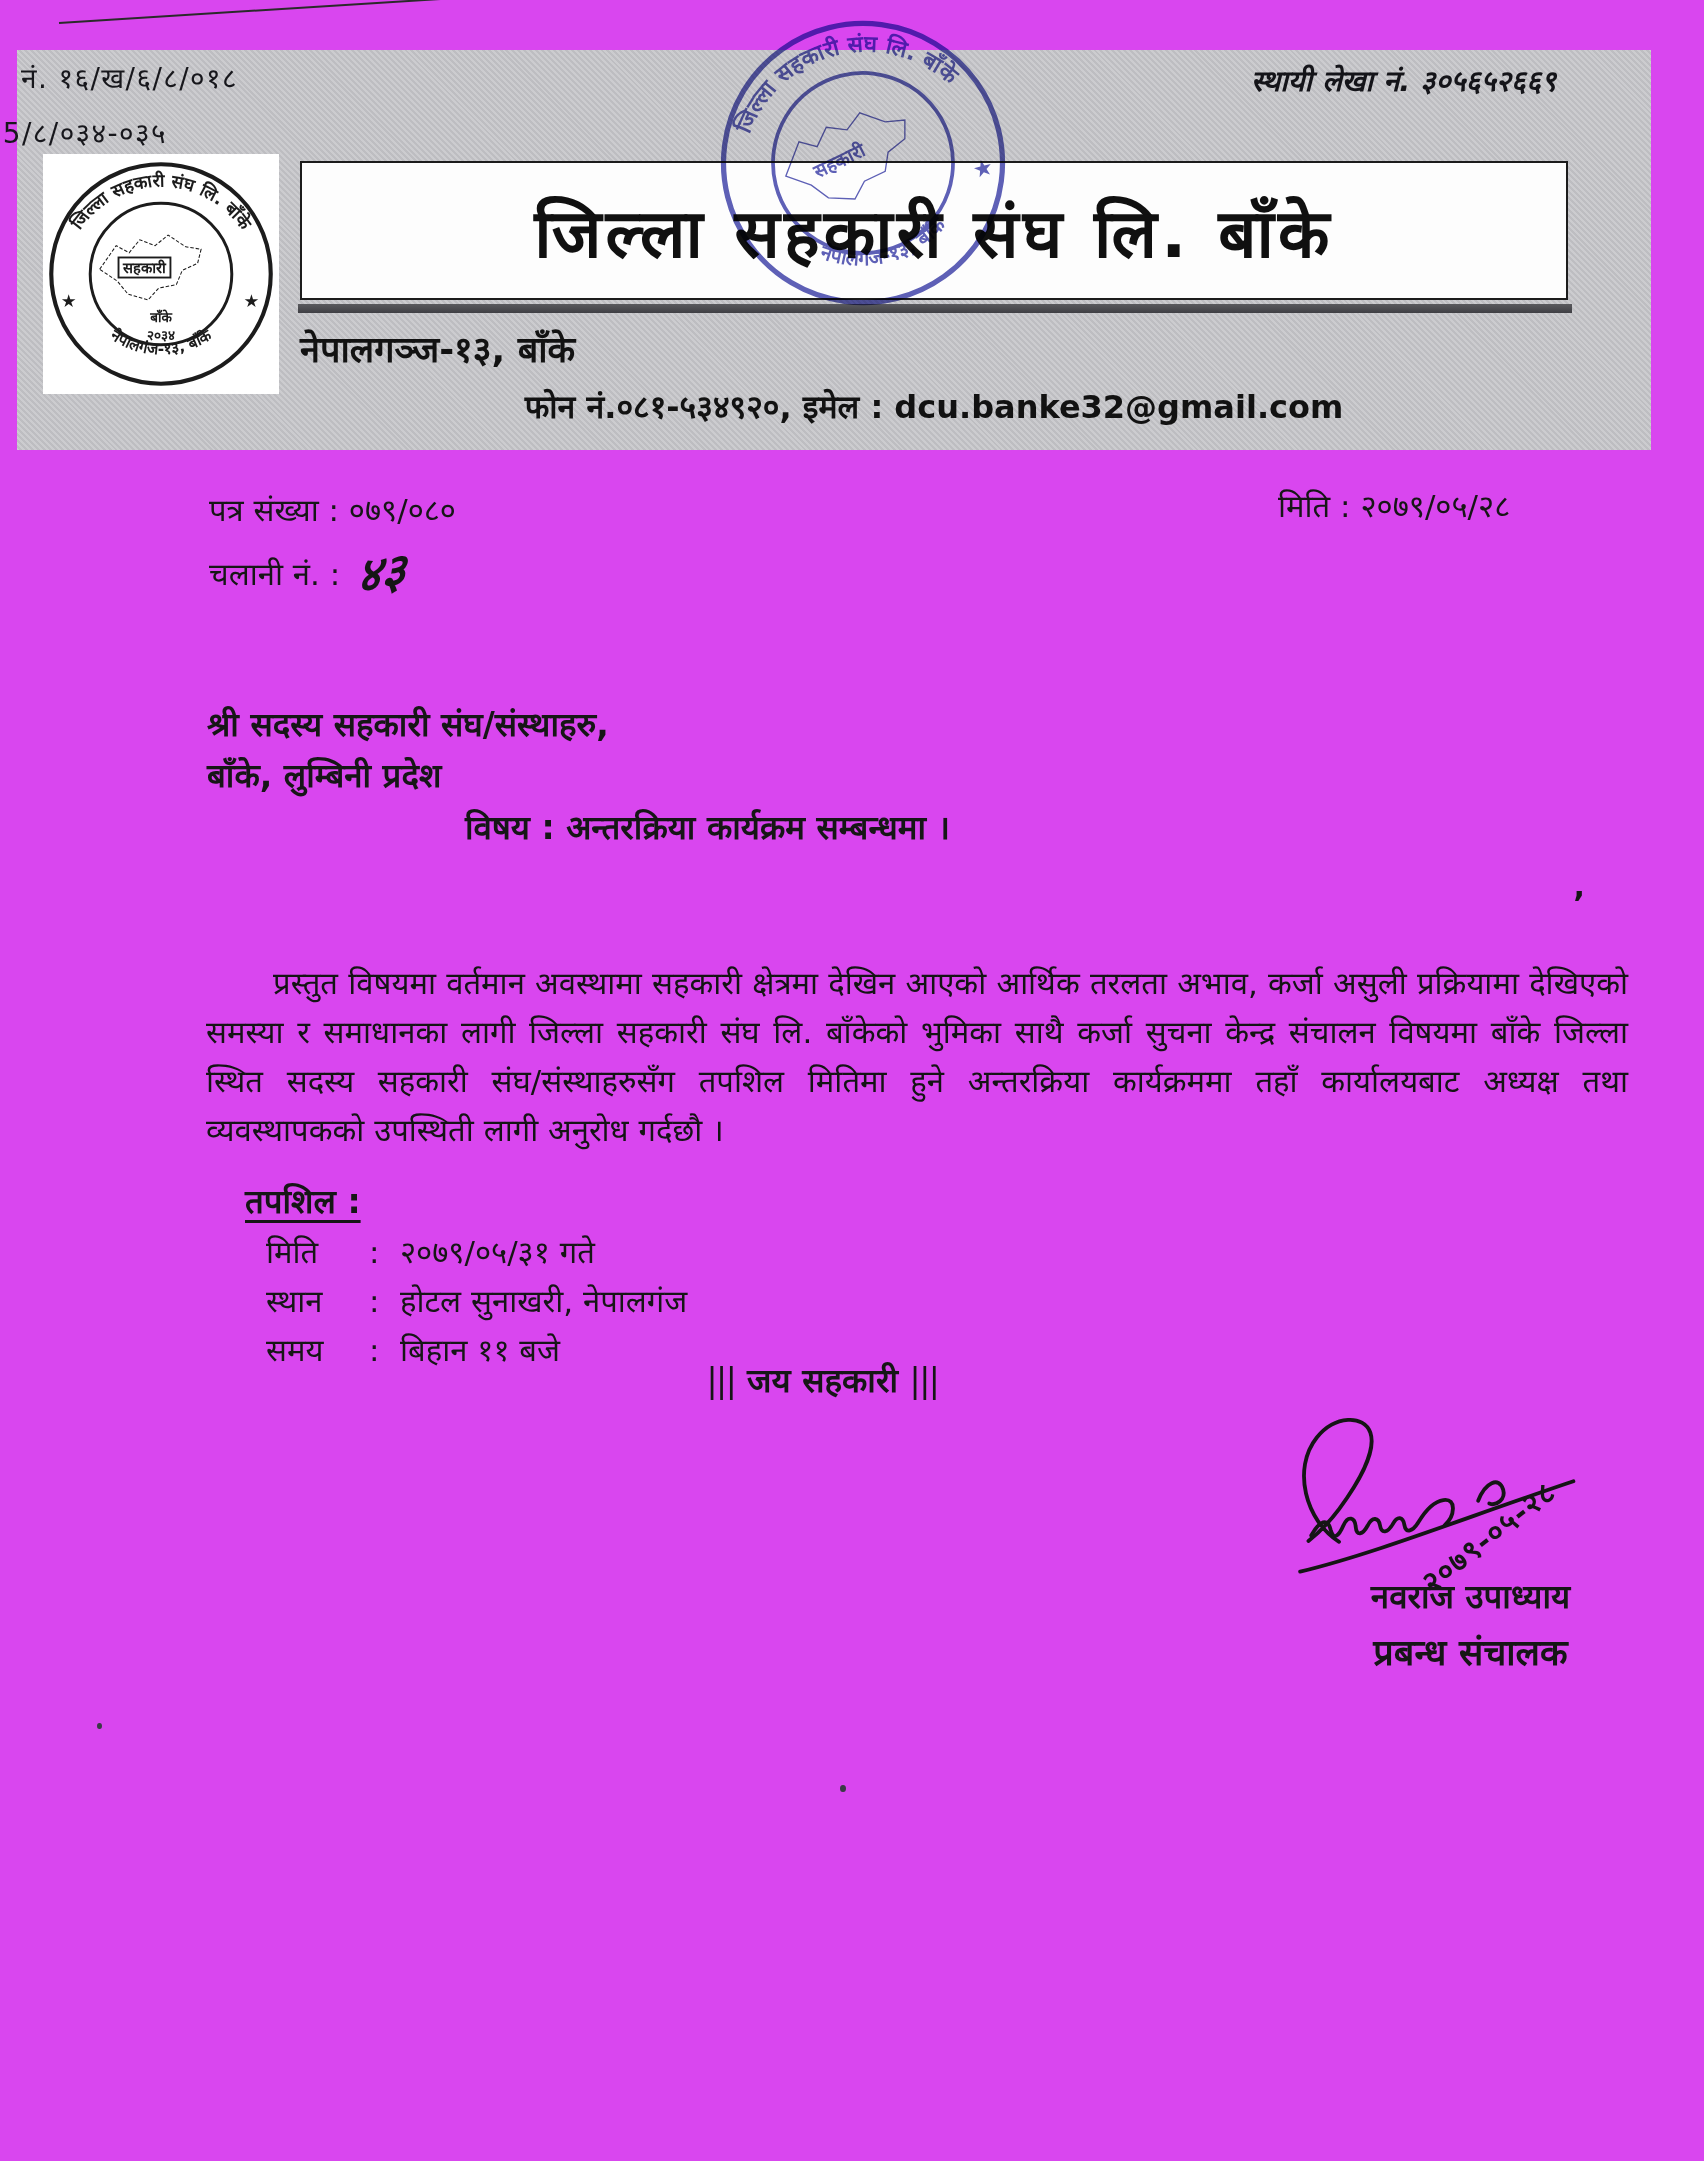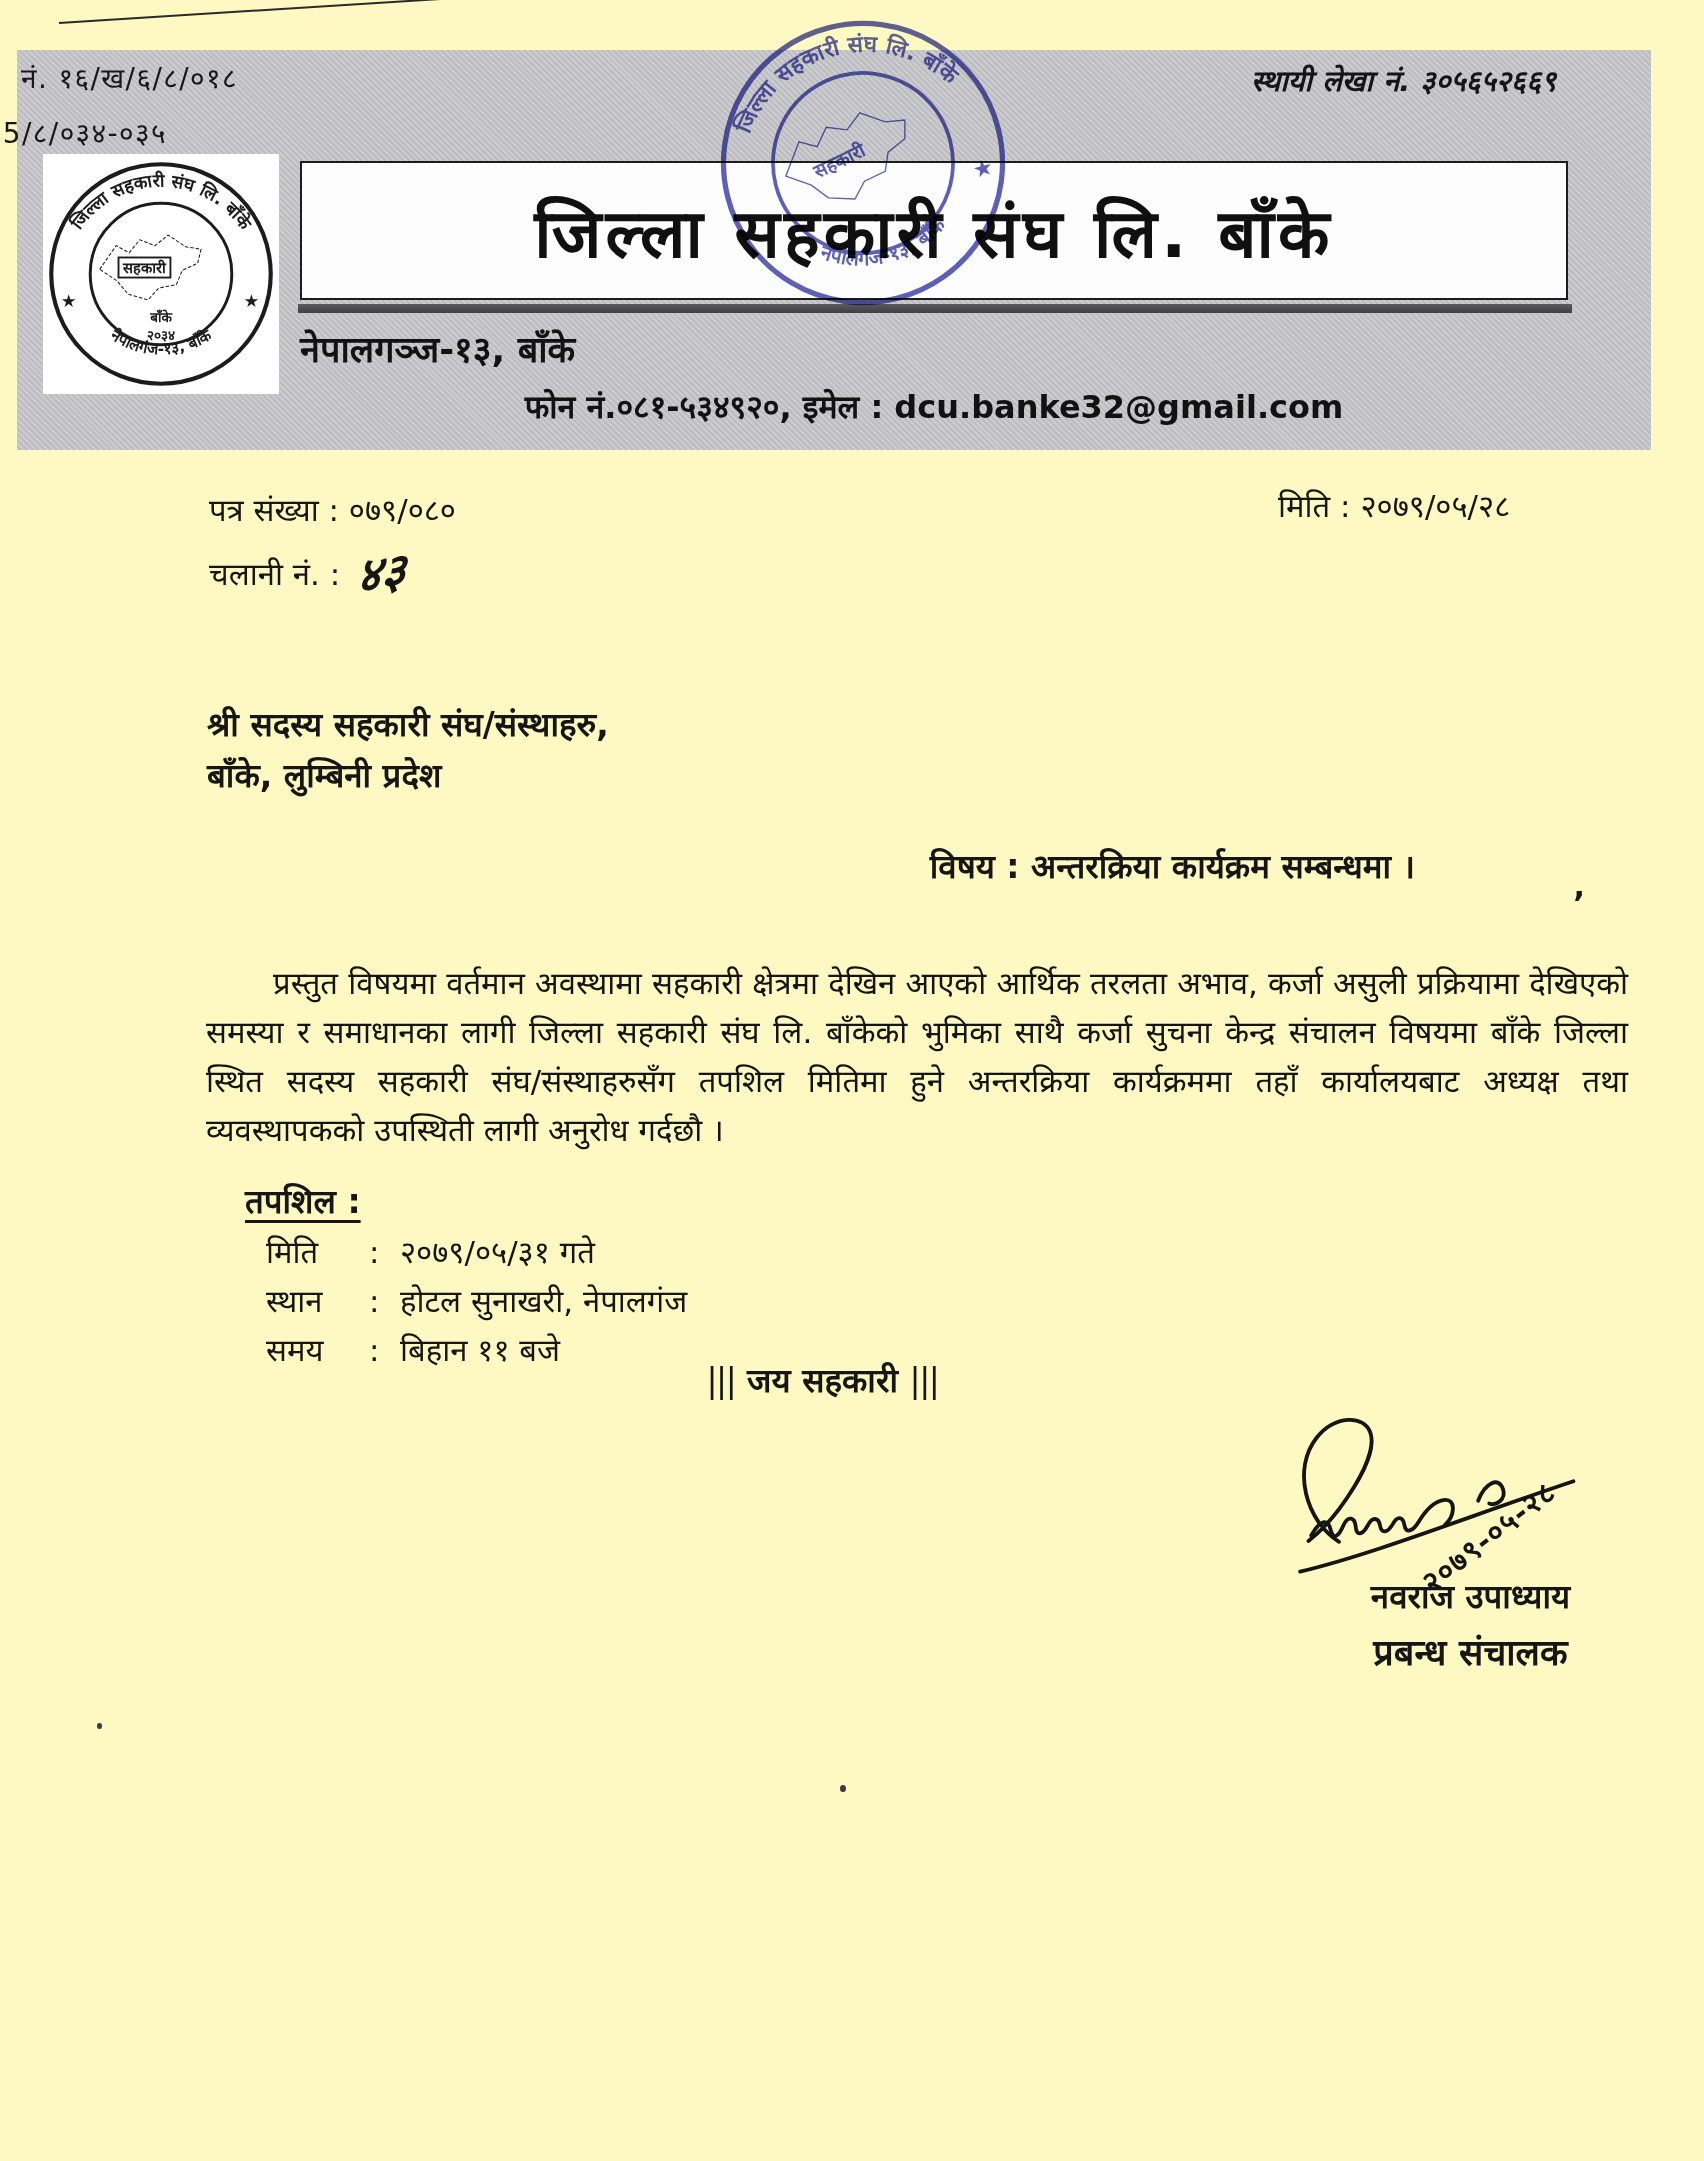--- a/index.html
+++ b/index.html
@@ -1,19 +1,19 @@
 <!DOCTYPE html>
 <html style="font-size:11px"><head>
 <meta charset="utf-8">
 <style>
   * { margin:0; padding:0; box-sizing:border-box; }
   body { background:#e8e8e8; font-family:"DejaVu Sans","Liberation Sans",sans-serif; }
   .page {
     position:relative; width:1705px; height:2161px; margin:0 auto;
-    background:#fef9c3; overflow:hidden; color:#161616;
+    background:#d946ef; overflow:hidden; color:#161616;
   }
   
   .scan-line { position:absolute; left:59px; top:22px; width:480px; height:2.1px;
     background:#2a2a2a; transform:rotate(-3.6deg); transform-origin:left center; }
   
   .band {
     position:absolute; left:16.7px; top:50px; width:1634px; height:400px;
     background-color:#c6c6ca;
     background-image:repeating-linear-gradient(45deg, rgba(255,255,255,.10) 0 2.1px, rgba(0,0,0,.045) 2.1px 4.2px);
   }
@@ -43,21 +43,21 @@
   .stamp svg { width:100%; height:100%; }
   
   .letter-no { position:absolute; left:209px; top:488px; font-size:31px; }
   .date-line { position:absolute; left:1278px; top:484px; font-size:31px; }
   .chalani { position:absolute; left:209px; top:545px; font-size:31px; }
   .handwritten-no { display:inline-block; font-size:47px; font-weight:bold; font-style:italic;
     transform:rotate(-7deg) skewX(-9deg); margin-left:7px; line-height:1; position:relative; top:4.2px; }
   
   .recipient { position:absolute; left:207px; top:699px; font-size:33px; font-weight:bold; line-height:1.55; }
   
-  .subject { position:absolute; left:0; top:843px; width:1415px; text-align:right;
+  .subject { position:absolute; left:0; top:804px; width:1415px; text-align:center;
     font-size:33px; font-weight:bold; }
   .stray-mark { position:absolute; left:1573px; top:884px; font-size:32px; font-weight:bold; }
   
   .para { position:absolute; left:206px; top:959px; width:1422px;
     font-size:31px; line-height:49px; text-align:justify; text-indent:67px; color:#141414; }
   
   .tapashil { position:absolute; left:209px; top:1178px; font-size:33px; font-weight:bold;
     text-decoration:underline; text-decoration-thickness:2.8px; text-underline-offset:7px;margin-left:36px; }
   .details { position:absolute; left:266px; top:1228px; font-size:31px; line-height:49px; }
   .details .row { white-space:nowrap; }

